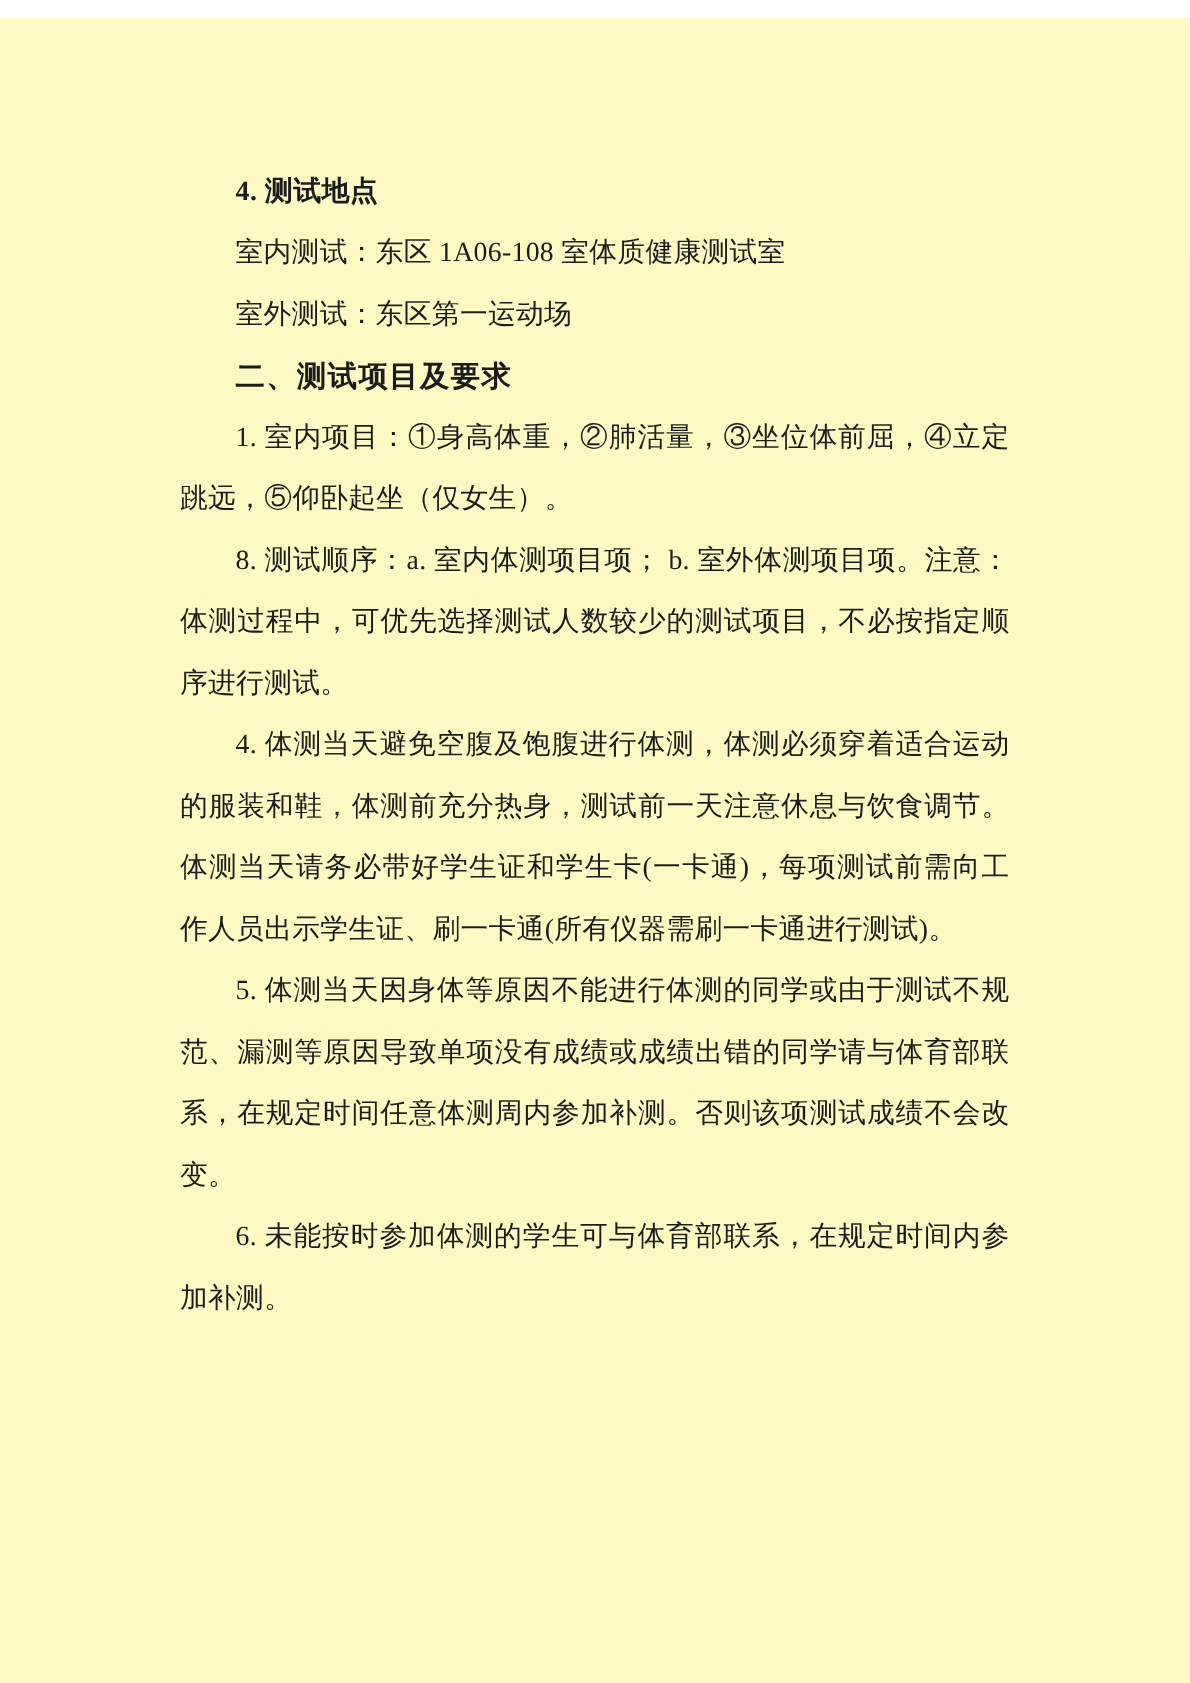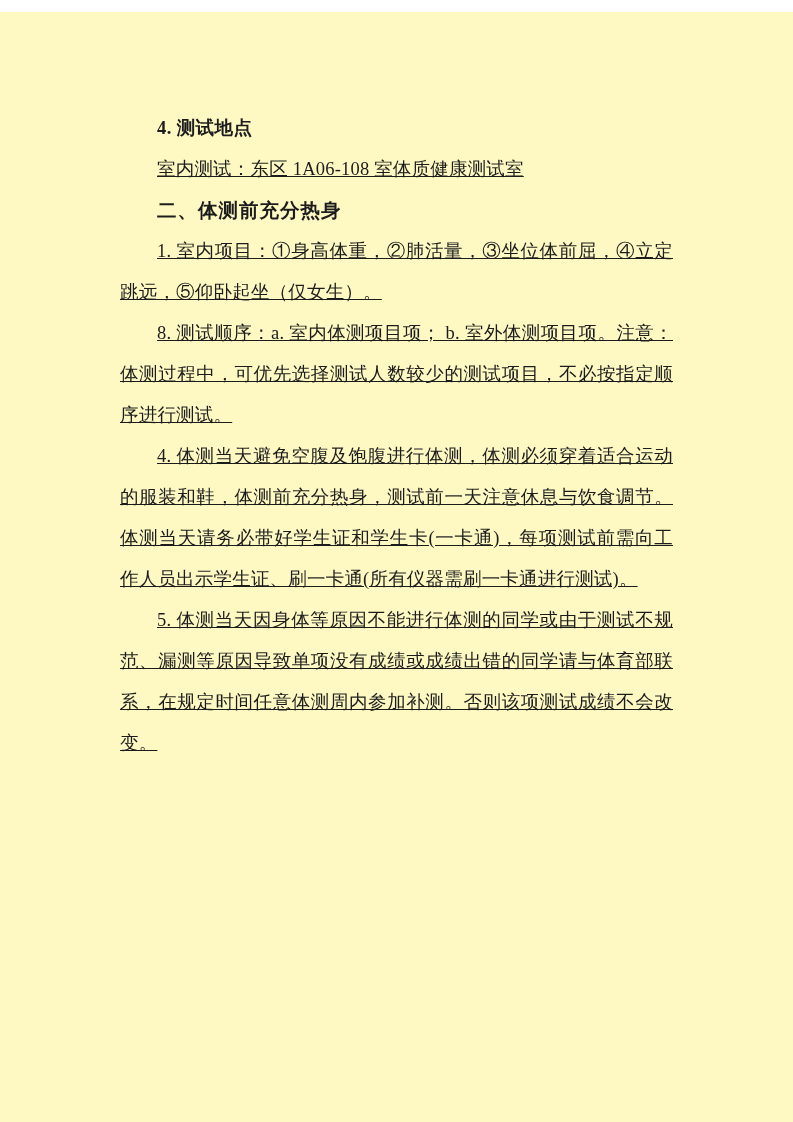--- a/index.html
+++ b/index.html
@@ -29,21 +29,20 @@
     letter-spacing: 0.2px;
     color: #1c1c1c;
   }
   .para {
     margin: 0;
     text-align: justify;
     text-justify: inter-ideograph;
   }
   .indent {
     text-indent: 37px;
-    text-decoration: underline;
   }
   .heading-sub {
     margin: 0;
     font-weight: 700;
     text-indent: 37px;
     letter-spacing: 0.4px;
   }
   .heading-main {
     margin: 0;
     font-weight: 700;
@@ -56,27 +55,29 @@
 </head>
 <body>
 
 <div class="page">
   <div class="doc-body">
 
     <p class="heading-sub block">4. 测试地点</p>
 
     <p class="para indent block">室内测试：东区 1A06-108 室体质健康测试室</p>
 
+    <p class="para indent block">室外测试：东区第一运动场</p>
 
-    <p class="heading-main block">二、体测前充分热身</p>
+    <p class="heading-main block">二、测试项目及要求</p>
 
     <p class="para indent block">1. 室内项目：①身高体重，②肺活量，③坐位体前屈，④立定跳远，⑤仰卧起坐（仅女生）。</p>
 
 
     <p class="para indent block">8. 测试顺序：a. 室内体测项目项； b. 室外体测项目项。注意：体测过程中，可优先选择测试人数较少的测试项目，不必按指定顺序进行测试。</p>
 
     <p class="para indent block">4. 体测当天避免空腹及饱腹进行体测，体测必须穿着适合运动的服装和鞋，体测前充分热身，测试前一天注意休息与饮食调节。体测当天请务必带好学生证和学生卡(一卡通)，每项测试前需向工作人员出示学生证、刷一卡通(所有仪器需刷一卡通进行测试)。</p>
 
     <p class="para indent block">5. 体测当天因身体等原因不能进行体测的同学或由于测试不规范、漏测等原因导致单项没有成绩或成绩出错的同学请与体育部联系，在规定时间任意体测周内参加补测。否则该项测试成绩不会改变。</p>
 
+    <p class="para indent block">6. 未能按时参加体测的学生可与体育部联系，在规定时间内参加补测。</p>
 
   </div>
 </div>
 
 </body></html>

